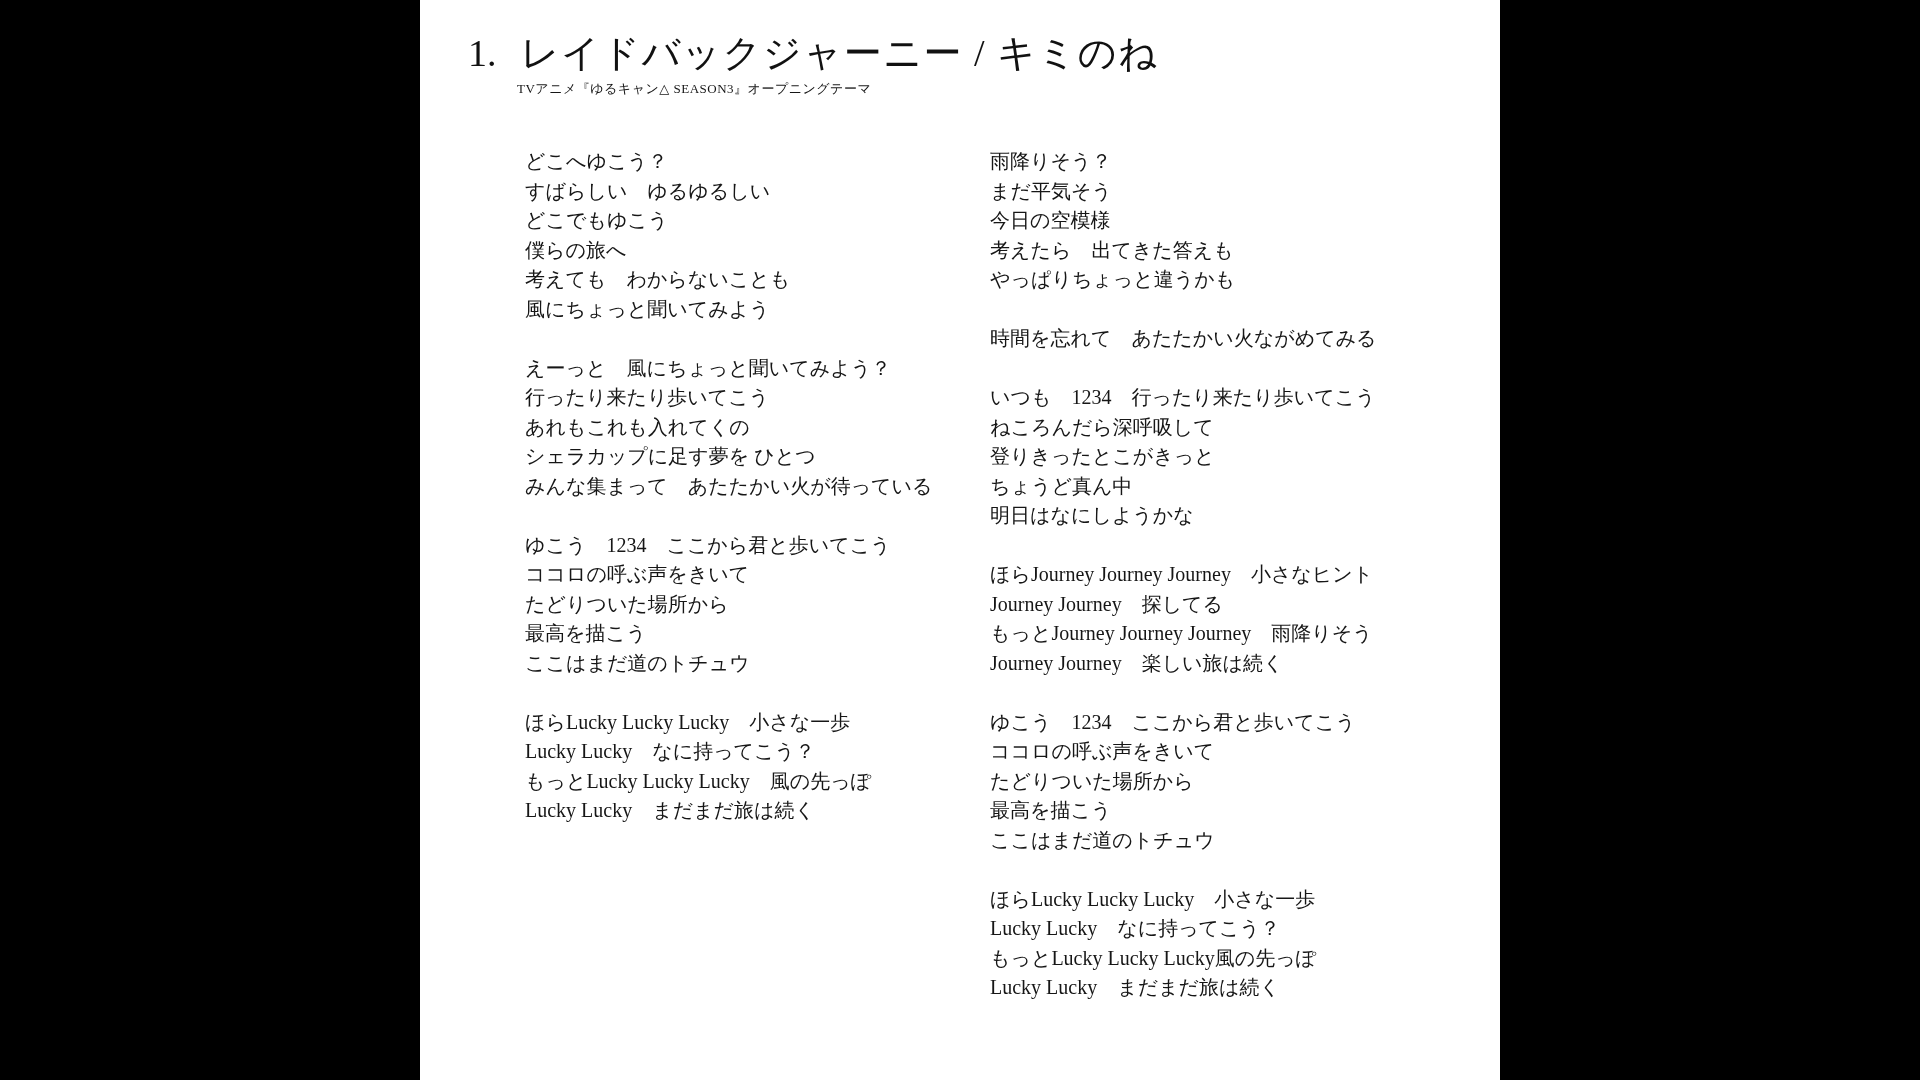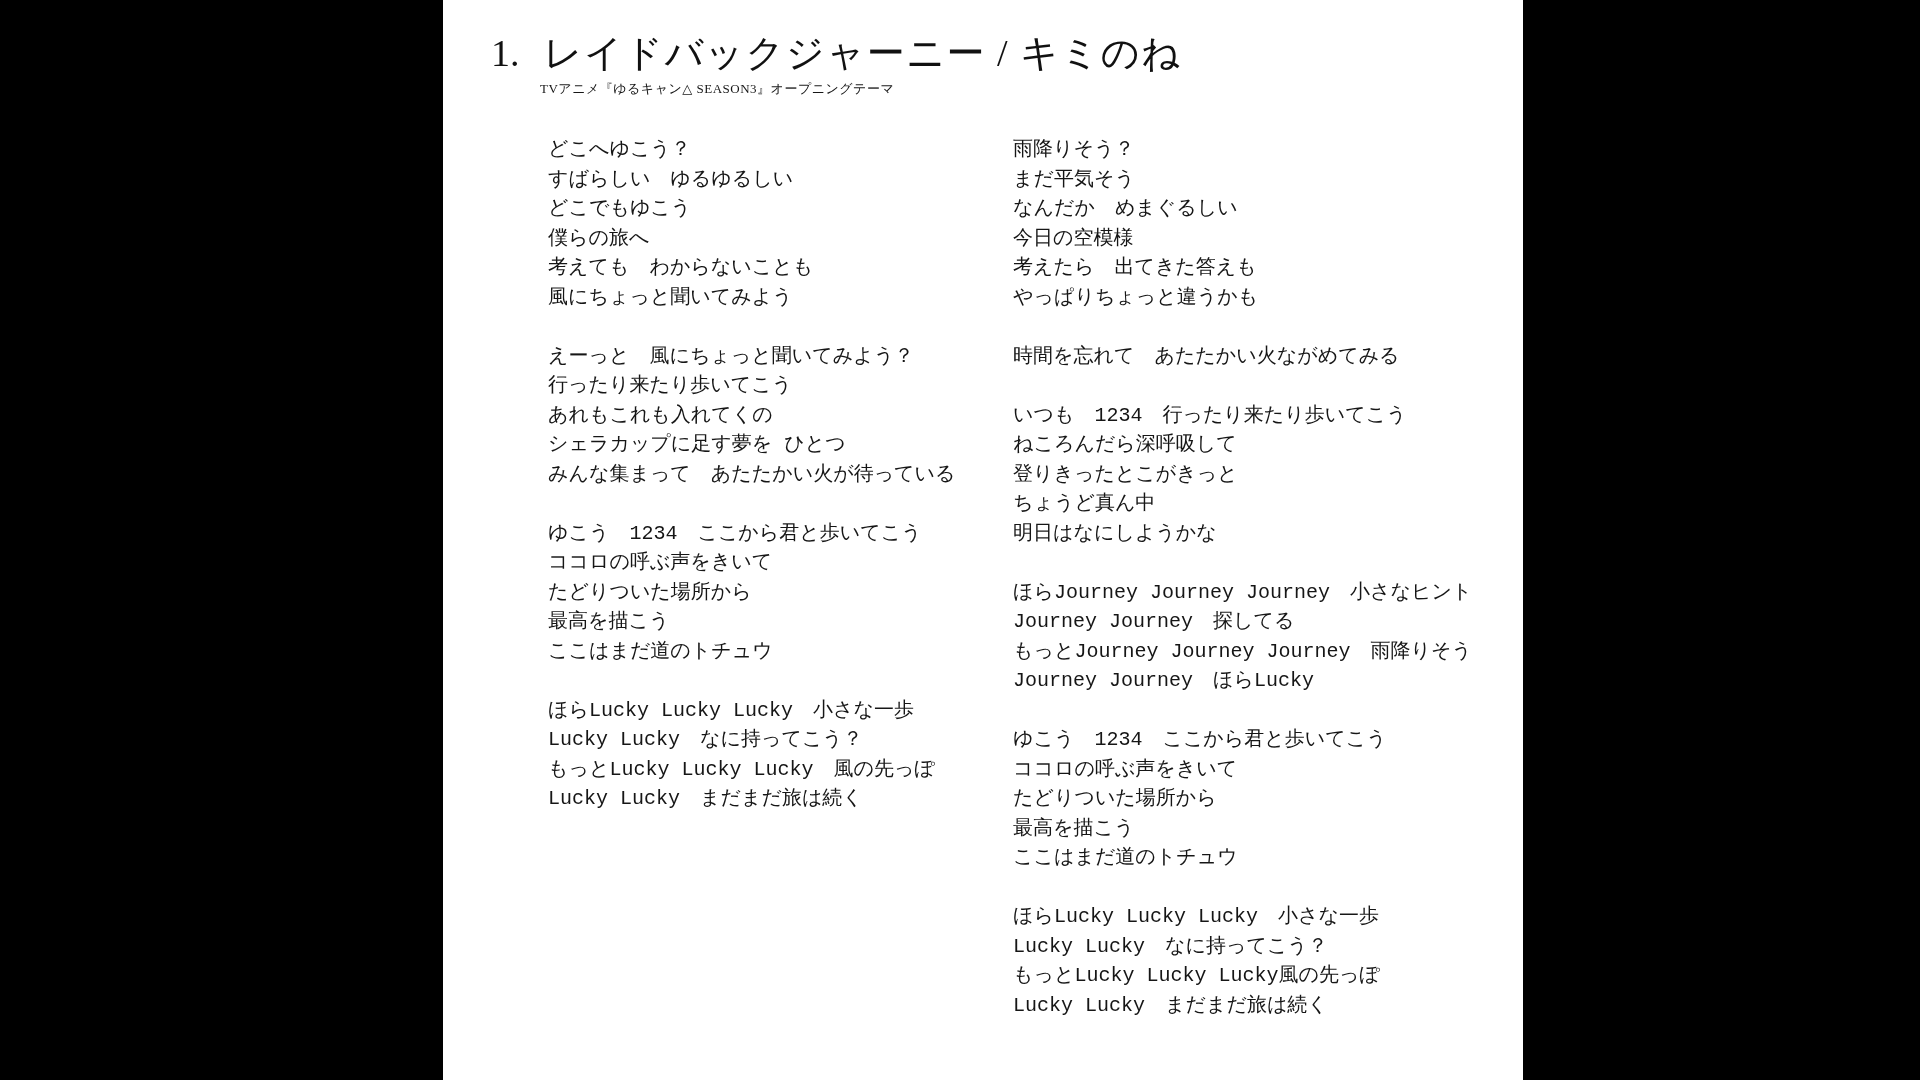--- a/index.html
+++ b/index.html
@@ -15,21 +15,20 @@
     font-family: "Liberation Serif", "DejaVu Serif", serif;
   }
   .page {
     position: absolute;
     left: 420px;
     top: 0;
     width: 1080px;
     height: 1080px;
     background: #ffffff;
     color: #141414;
-    margin-left: 23px;
   }
   .title-row {
     position: absolute;
     left: 48px;
     top: 28px;
     font-size: 38px;
     letter-spacing: 1.5px;
     white-space: nowrap;
     color: #111111;
   }
@@ -42,26 +41,25 @@
     position: absolute;
     left: 97px;
     top: 80px;
     font-size: 13px;
     letter-spacing: 0.5px;
     white-space: nowrap;
     color: #161616;
   }
   .col {
     position: absolute;
-    top: 135px;
+    top: 147px;
     font-size: 20px;
     line-height: 29.5px;
     white-space: nowrap;
     color: #161616;
-    font-family: Liberation Mono, monospace;
   }
   .col-left  { left: 105px; }
   .col-right { left: 570px; }
   .stanza { margin-bottom: 29.5px; }
   .line { height: 29.5px; }
 </style>
 </head>
 <body>
 
 <div class="page">
@@ -100,40 +98,39 @@
         <div class="line">Lucky Lucky　なに持ってこう？</div>
         <div class="line">もっとLucky Lucky Lucky　風の先っぽ</div>
         <div class="line">Lucky Lucky　まだまだ旅は続く</div>
       </div>
     </div>
 
   <div class="col col-right">
       <div class="stanza">
         <div class="line">雨降りそう？</div>
         <div class="line">まだ平気そう</div>
-        <div class="line">なんだか　めまぐるしい</div>
         <div class="line">今日の空模様</div>
         <div class="line">考えたら　出てきた答えも</div>
         <div class="line">やっぱりちょっと違うかも</div>
       </div>
       <div class="stanza">
         <div class="line">時間を忘れて　あたたかい火ながめてみる</div>
       </div>
       <div class="stanza">
         <div class="line">いつも　1234　行ったり来たり歩いてこう</div>
         <div class="line">ねころんだら深呼吸して</div>
         <div class="line">登りきったとこがきっと</div>
         <div class="line">ちょうど真ん中</div>
         <div class="line">明日はなにしようかな</div>
       </div>
       <div class="stanza">
         <div class="line">ほらJourney Journey Journey　小さなヒント</div>
         <div class="line">Journey Journey　探してる</div>
         <div class="line">もっとJourney Journey Journey　雨降りそう</div>
-        <div class="line">Journey Journey　ほらLucky</div>
+        <div class="line">Journey Journey　楽しい旅は続く</div>
       </div>
       <div class="stanza">
         <div class="line">ゆこう　1234　ここから君と歩いてこう</div>
         <div class="line">ココロの呼ぶ声をきいて</div>
         <div class="line">たどりついた場所から</div>
         <div class="line">最高を描こう</div>
         <div class="line">ここはまだ道のトチュウ</div>
       </div>
       <div class="stanza">
         <div class="line">ほらLucky Lucky Lucky　小さな一歩</div>

